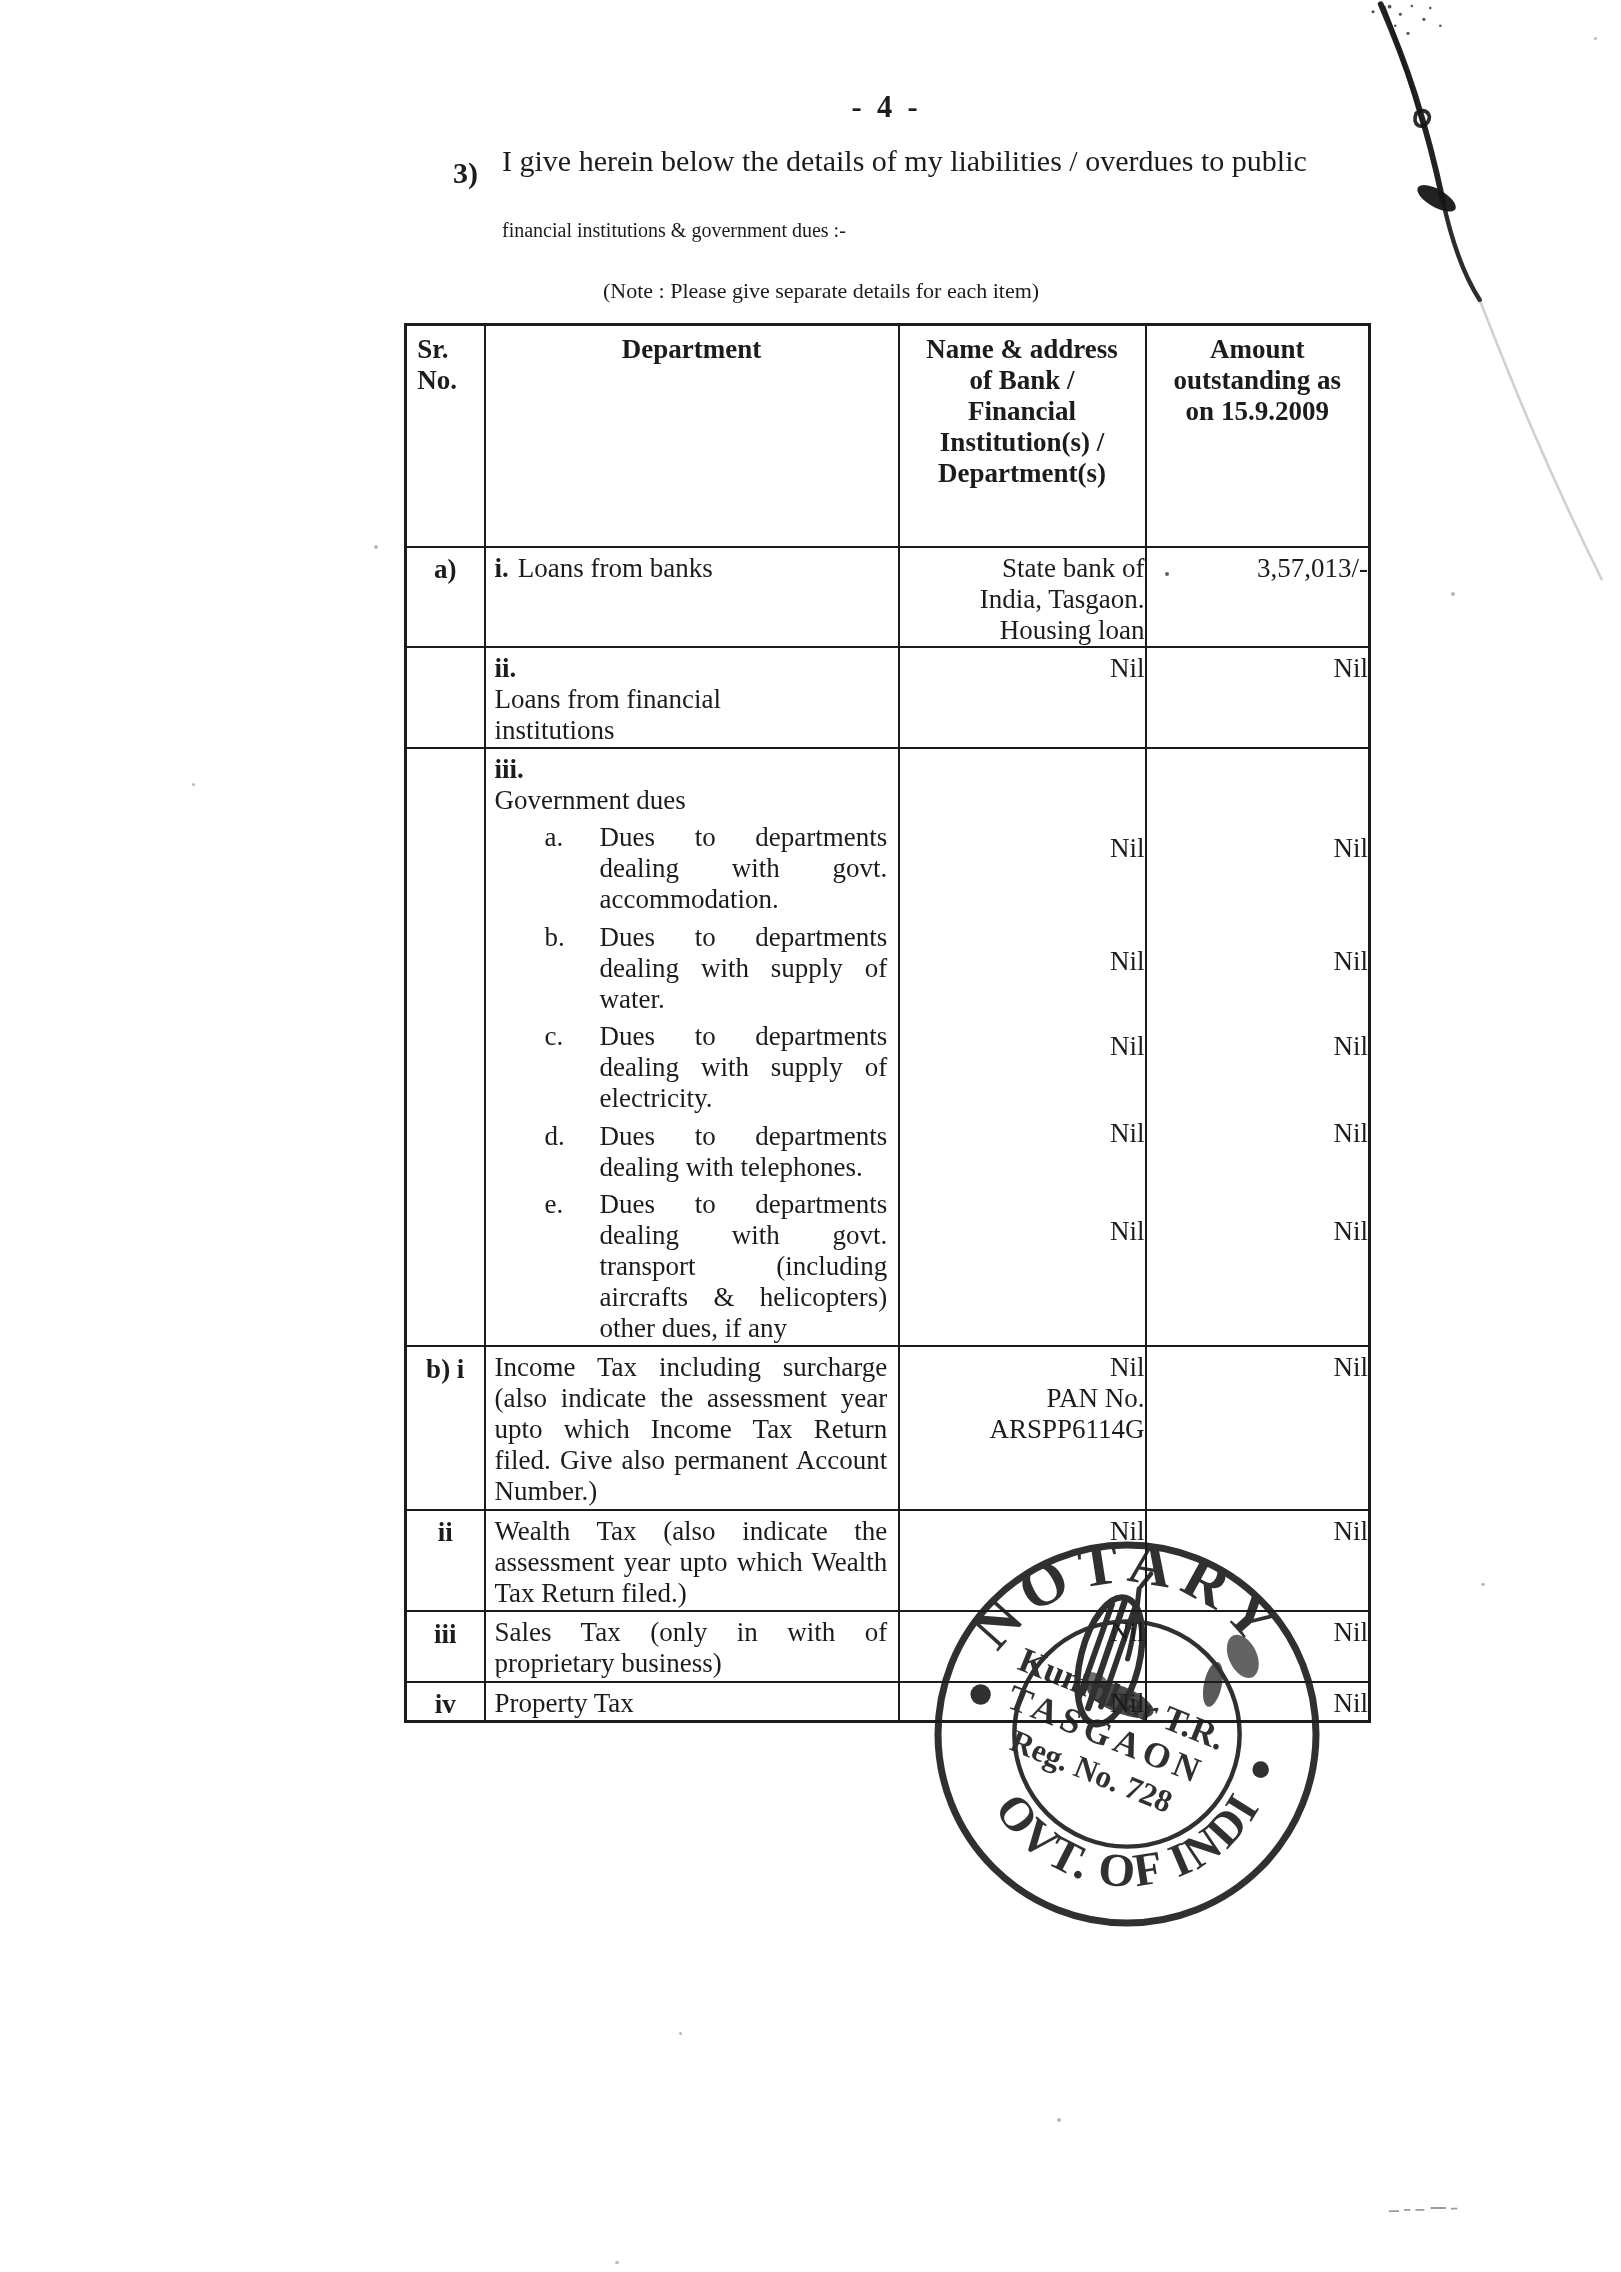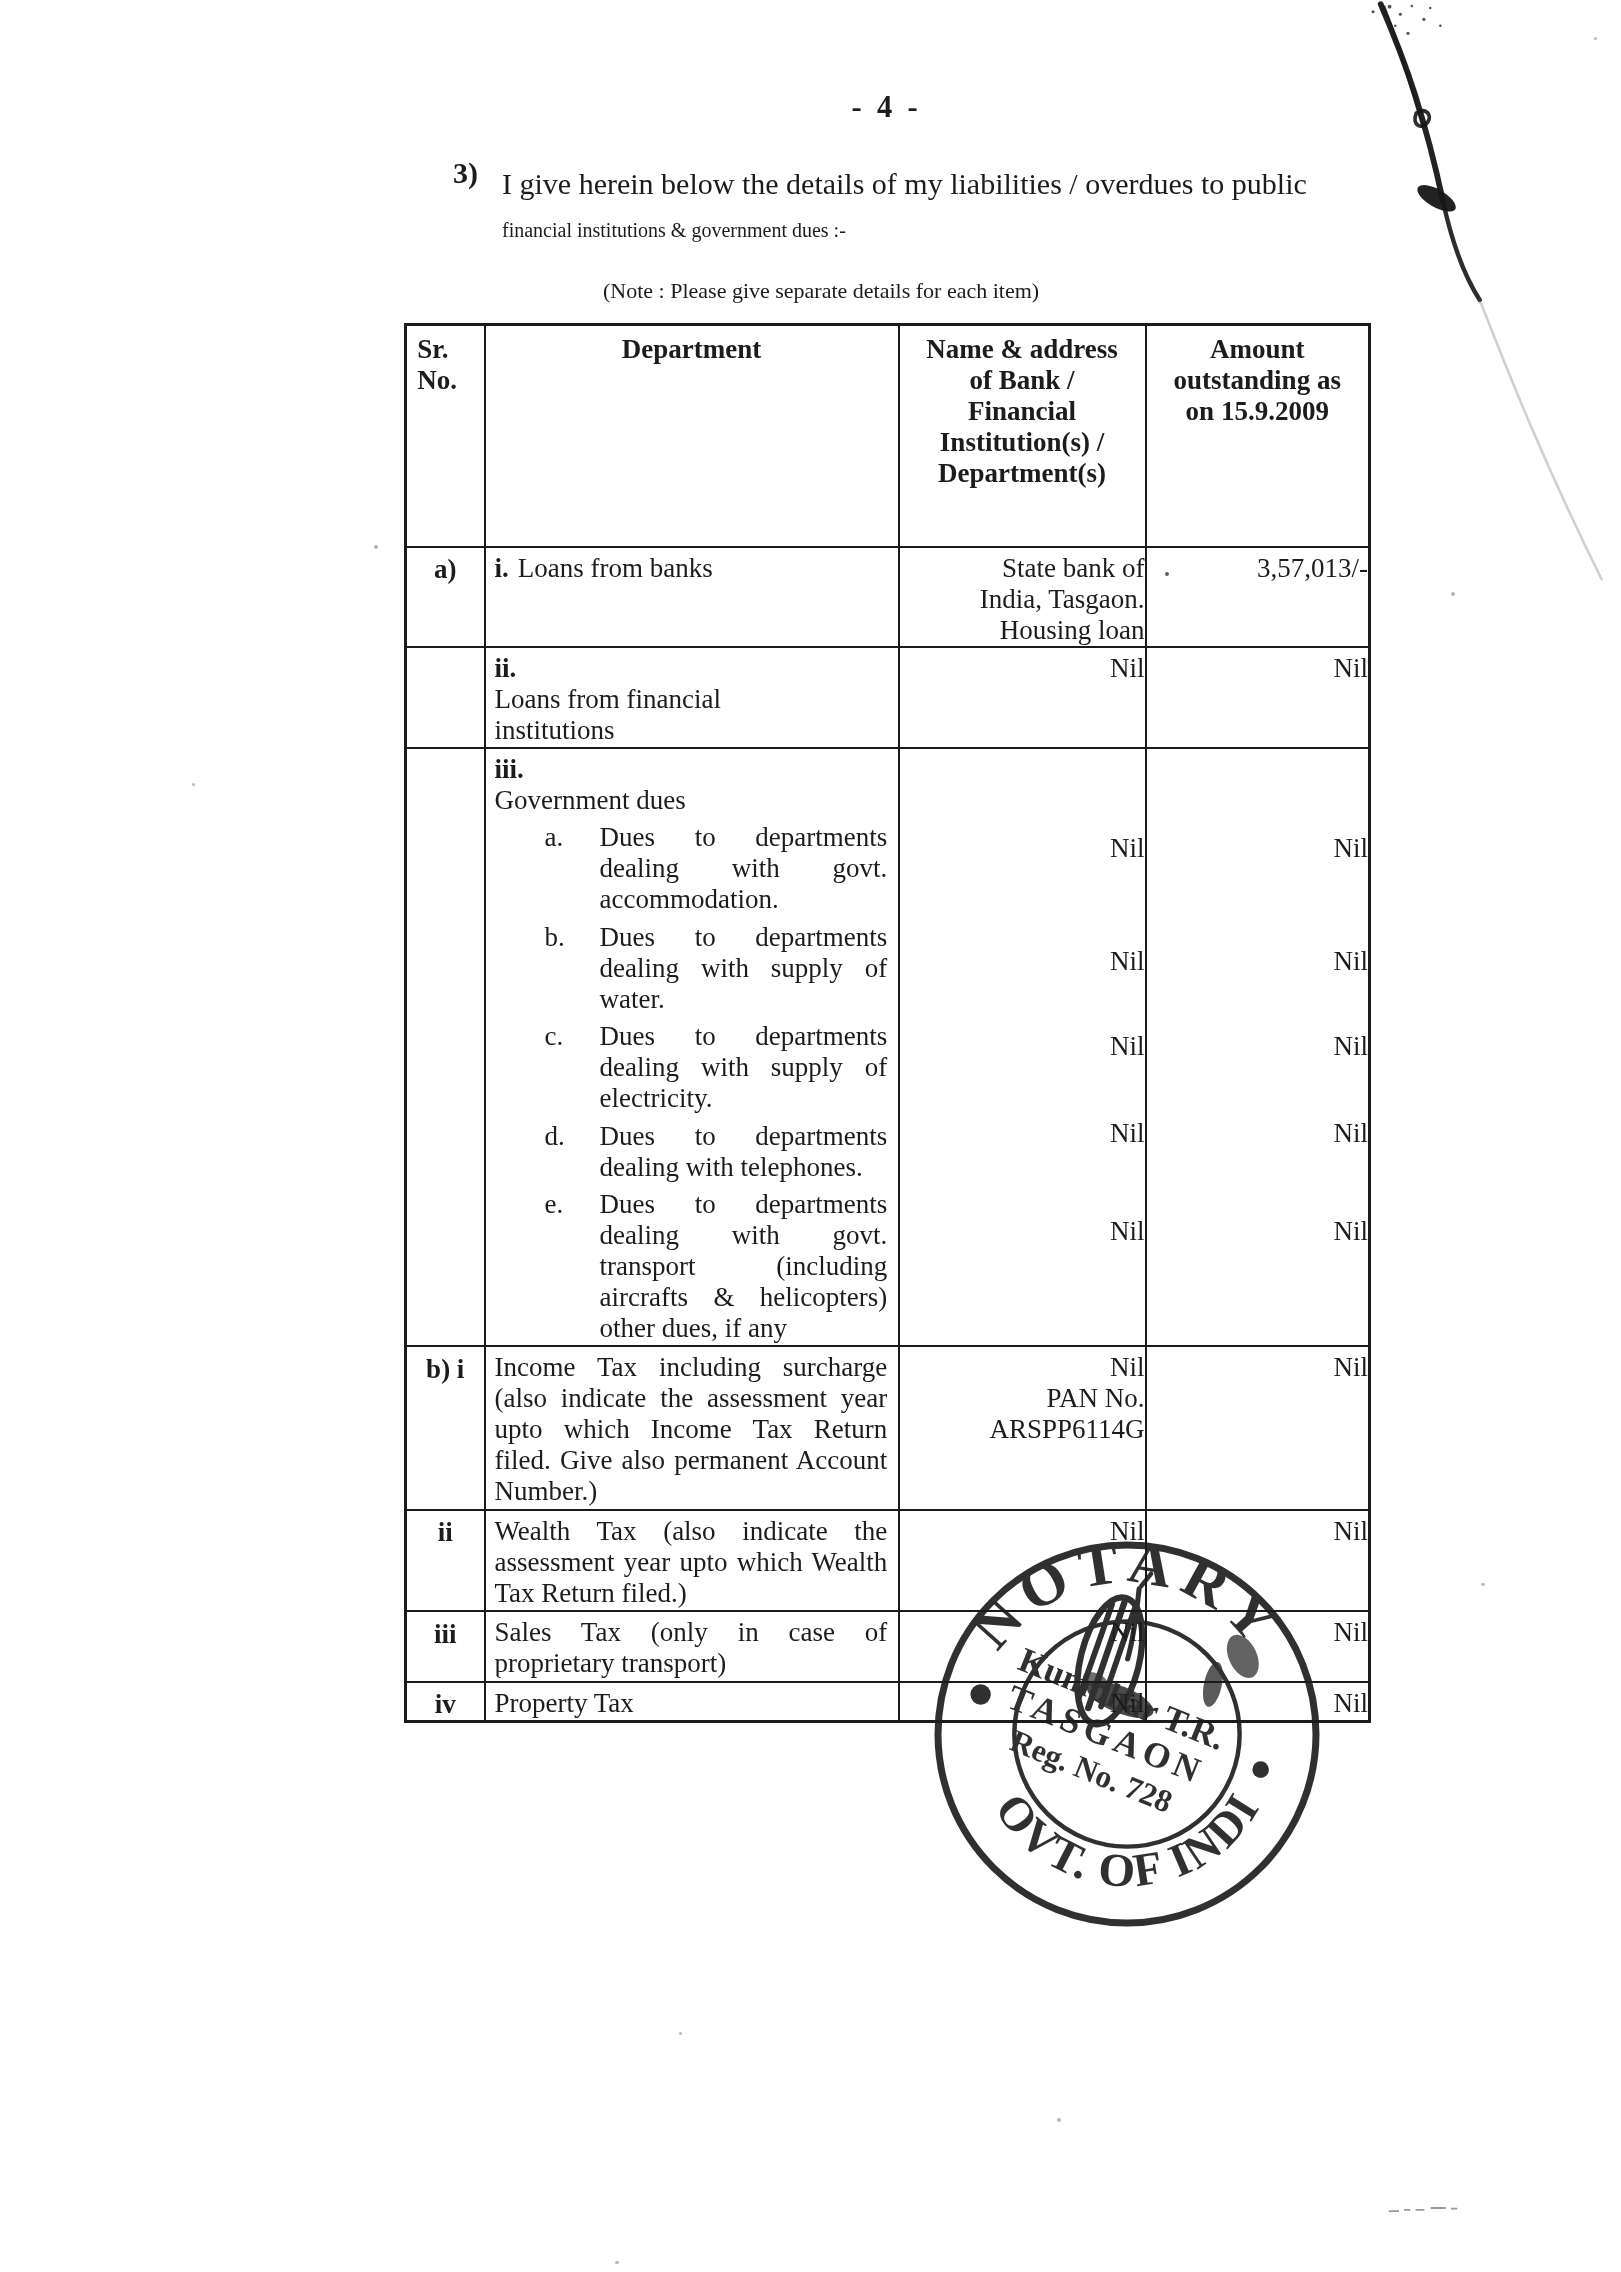--- a/index.html
+++ b/index.html
@@ -10,21 +10,21 @@
   }
   .abs { position:absolute; }
   .ml { white-space:pre-line; }
 
   
   .pageno { left:845px; top:90px; width:83px; text-align:center;
             font-size:30.5px; letter-spacing:3.8px; font-weight:bold; }
 
   
   .itemlbl { left:453px; top:156px; font-size:30px; font-weight:bold; }
-  .pline1  { left:502px; top:167px; font-size:30px; white-space:nowrap; }
+  .pline1  { left:502px; top:144px; font-size:30px; white-space:nowrap; }
   .pline2  { left:502px; top:219px; font-size:20px; white-space:nowrap; }
   .pnote   { left:603px; top:278px; font-size:22px; white-space:nowrap; }
 
   
   table.liab { position:absolute; left:404px; top:323px; border-collapse:collapse;
                table-layout:fixed; width:964px; }
   table.liab col.c1{width:79px;} table.liab col.c2{width:414px;}
   table.liab col.c3{width:247px;} table.liab col.c4{width:224px;}
   table.liab th, table.liab td { border:2.5px solid #1b1b1b; vertical-align:top;
     font-size:27px; line-height:31px; overflow:hidden; }
@@ -185,21 +185,21 @@
       <td class="camt">Nil</td>
     </tr>
     <tr class="h-b2">
       <td class="csr">ii</td>
       <td class="cdesc">Wealth Tax (also indicate the assessment year upto which Wealth Tax Return filed.)</td>
       <td class="cname">Nil</td>
       <td class="camt">Nil</td>
     </tr>
     <tr class="h-b3">
       <td class="csr">iii</td>
-      <td class="cdesc">Sales Tax (only in case of proprietary transport)</td>
+      <td class="cdesc">Sales Tax (only in with of proprietary business)</td>
       <td class="cname">Nil</td>
       <td class="camt">Nil</td>
     </tr>
     <tr class="h-b4">
       <td class="csr">iv</td>
       <td class="cdesc">Property Tax</td>
       <td class="cname">Nil</td>
       <td class="camt">Nil</td>
     </tr>
   </tbody>

